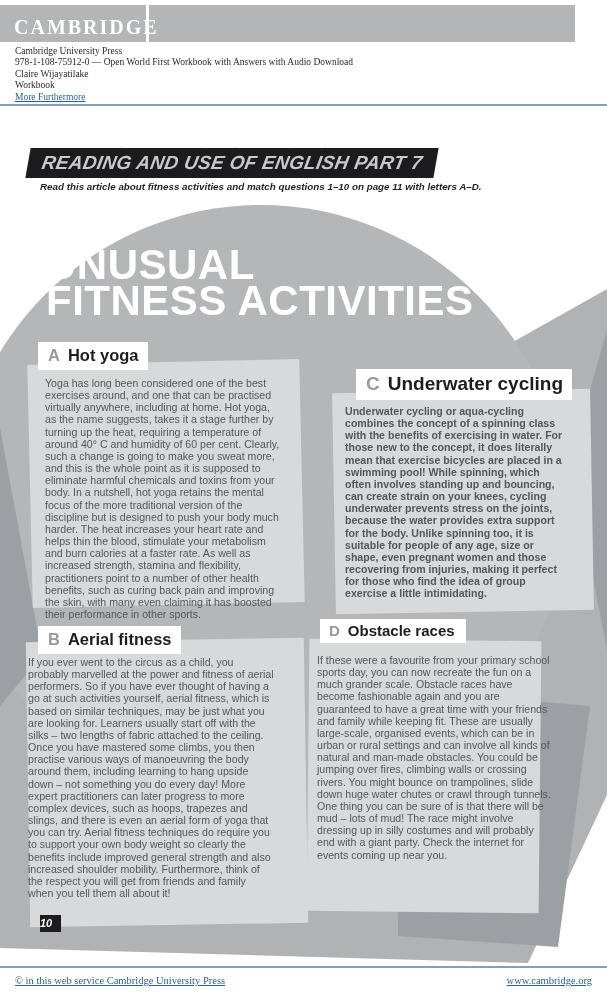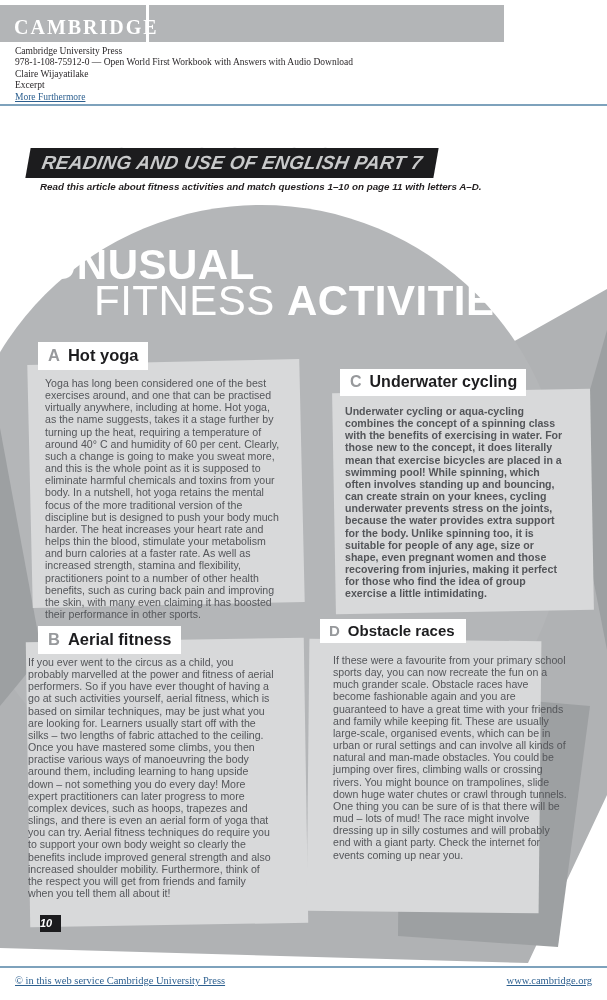--- a/index.html
+++ b/index.html
@@ -1,19 +1,19 @@
 <!DOCTYPE html>
 <html><head>
 <meta charset="utf-8">
 <style>
   html,body{margin:0;padding:0;background:#ffffff;}
   #page{position:relative;width:607px;height:1000px;background:#fff;overflow:hidden;
         font-family:"Liberation Sans",sans-serif;}
   
-  .topbar{position:absolute;left:0;top:5px;width:504px;height:37px;background:#b3b5b7;}
+  .topbar{position:absolute;left:0;top:5px;width:575px;height:37px;background:#b3b5b7;}
   .logo{position:absolute;left:14px;top:11px;color:#ffffff;font-family:"Liberation Serif",serif;
         font-size:20px;font-weight:700;letter-spacing:2px;}
   .logo-divider{position:absolute;left:146px;top:5px;width:3px;height:37px;background:#ffffff;}
   .meta{position:absolute;left:15px;top:46px;font-family:"Liberation Serif",serif;
         font-size:9.5px;line-height:11.4px;color:#2a2729;}
   .meta .link{color:#2c5f8f;text-decoration:underline;cursor:pointer;}
   .rule-top{position:absolute;left:0;top:104px;width:607px;height:2px;background:#7ea2bc;}
   
   .heading-wrap{position:absolute;left:28px;top:148px;}
   .heading-echo{position:absolute;left:-5px;top:-8px;transform:skewX(-10deg);
@@ -23,39 +23,39 @@
         padding:4px 14px;color:#c8c9ca;font-size:19px;font-weight:700;font-style:italic;
         letter-spacing:.3px;white-space:nowrap;}
   .instruction{position:absolute;left:40px;top:181px;font-size:9.8px;font-weight:700;
         color:#231f20;white-space:nowrap;font-style:italic;}
   
   .bg{position:absolute;left:0;top:0;}
   
   .big-title{position:absolute;left:46px;top:247px;color:#ffffff;font-size:42px;
         line-height:36px;letter-spacing:.5px;white-space:nowrap;}
   .big-title .b{font-weight:700;}
-  .big-title .l{font-weight:400;margin-left:48px;}
+  .big-title .l{font-weight:700;}
   
   .panel{position:absolute;background:#d8d9da;}
   .panel-a{left:30px;top:362px;width:272px;height:243px;transform:rotate(-1.3deg);}
   .panel-c{left:334px;top:391px;width:258px;height:221px;transform:rotate(-1deg);}
   .panel-b{left:28px;top:640px;width:278px;height:285px;transform:rotate(-.9deg);}
   .panel-d{left:308px;top:640px;width:232px;height:272px;transform:rotate(.6deg);}
   .label{position:absolute;background:#ffffff;padding:4px 9px 5px 10px;font-weight:700;
         font-size:16.5px;color:#1d1d1f;white-space:nowrap;}
   .label .letter{color:#97999c;margin-right:8px;}
   .label-a{left:38px;top:342px;}
-  .label-c{left:340px;top:369px;font-size:16px;}
+  .label-c{left:356px;top:369px;font-size:19px;}
   .label-b{left:38px;top:626px;}
   .label-d{left:320px;top:619px;font-size:15px;padding:3px 11px 4px 9px;text-align:center;}
   .bodytext{position:absolute;font-size:10.6px;line-height:12.15px;color:#54565a;}
   .body-a{left:45px;top:377px;width:237px;}
   .body-c{left:345px;top:405px;width:222px;font-weight:bold;}
   .body-b{left:28px;top:656px;width:246px;}
-  .body-d{left:333px;top:654px;width:234px;}
+  .body-d{left:317px;top:654px;width:234px;}
   
   .pagenum{position:absolute;left:40px;top:915px;width:21px;height:17px;background:#1c1c1e;
         color:#ffffff;font-size:11px;font-weight:700;font-style:italic;text-align:left;
         line-height:17px;}
   .rule-bottom{position:absolute;left:0;top:966px;width:607px;height:2px;background:#7ea2bc;}
   .foot{position:absolute;top:975px;font-family:"Liberation Serif",serif;font-size:10.5px;
         color:#2c5f8f;text-decoration:underline;cursor:pointer;white-space:nowrap;}
   .foot-left{left:15px;}
   .foot-right{right:15px;}
 </style>
@@ -66,21 +66,21 @@
 
   <div class="topbar">
     <div class="logo">CAMBRIDGE</div>
   </div>
   <div class="logo-divider"></div>
 
   <div class="meta">
     <div>Cambridge University Press</div>
     <div>978-1-108-75912-0 — Open World First Workbook with Answers with Audio Download</div>
     <div>Claire Wijayatilake</div>
-    <div>Excerpt</div>
+    <div>Workbook</div>
     <div class="link">More Furthermore</div>
   </div>
   <div class="rule-top"></div>
 
   <div class="heading-wrap">
     <div class="heading-echo">READING AND USE OF ENGLISH PART 7</div>
     <div class="heading-box">READING AND USE OF ENGLISH PART 7</div>
   </div>
   <div class="instruction">Read this article about fitness activities and match questions 1–10 on page 11 with letters A–D.</div>
 

